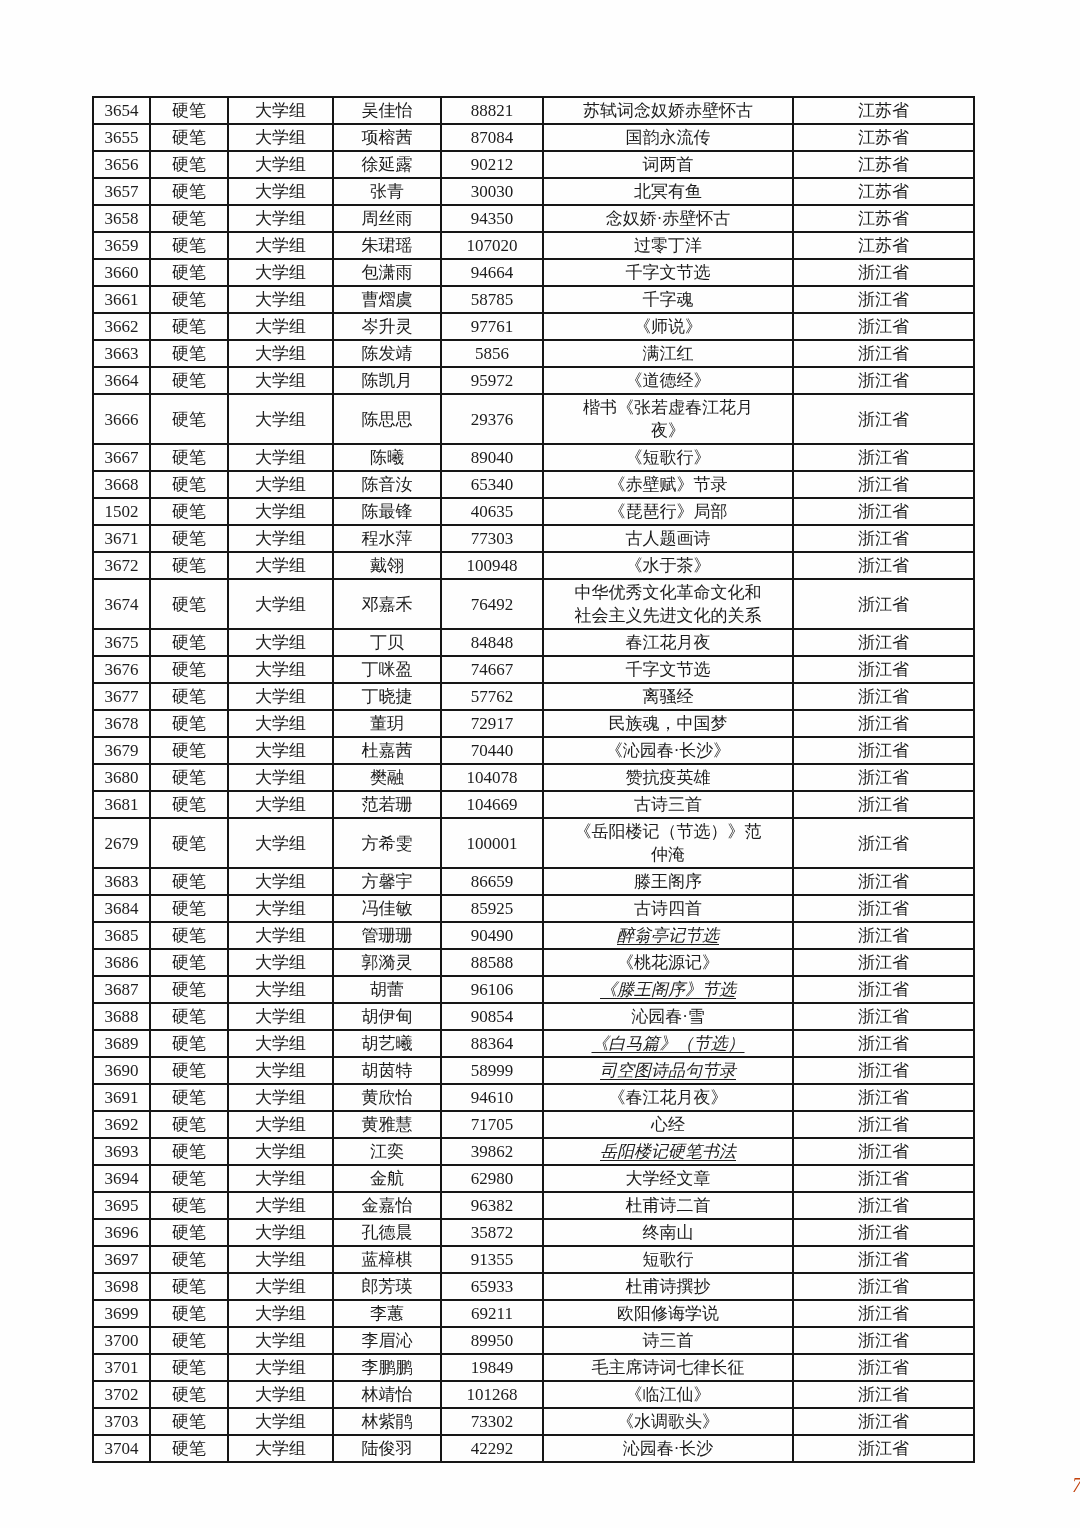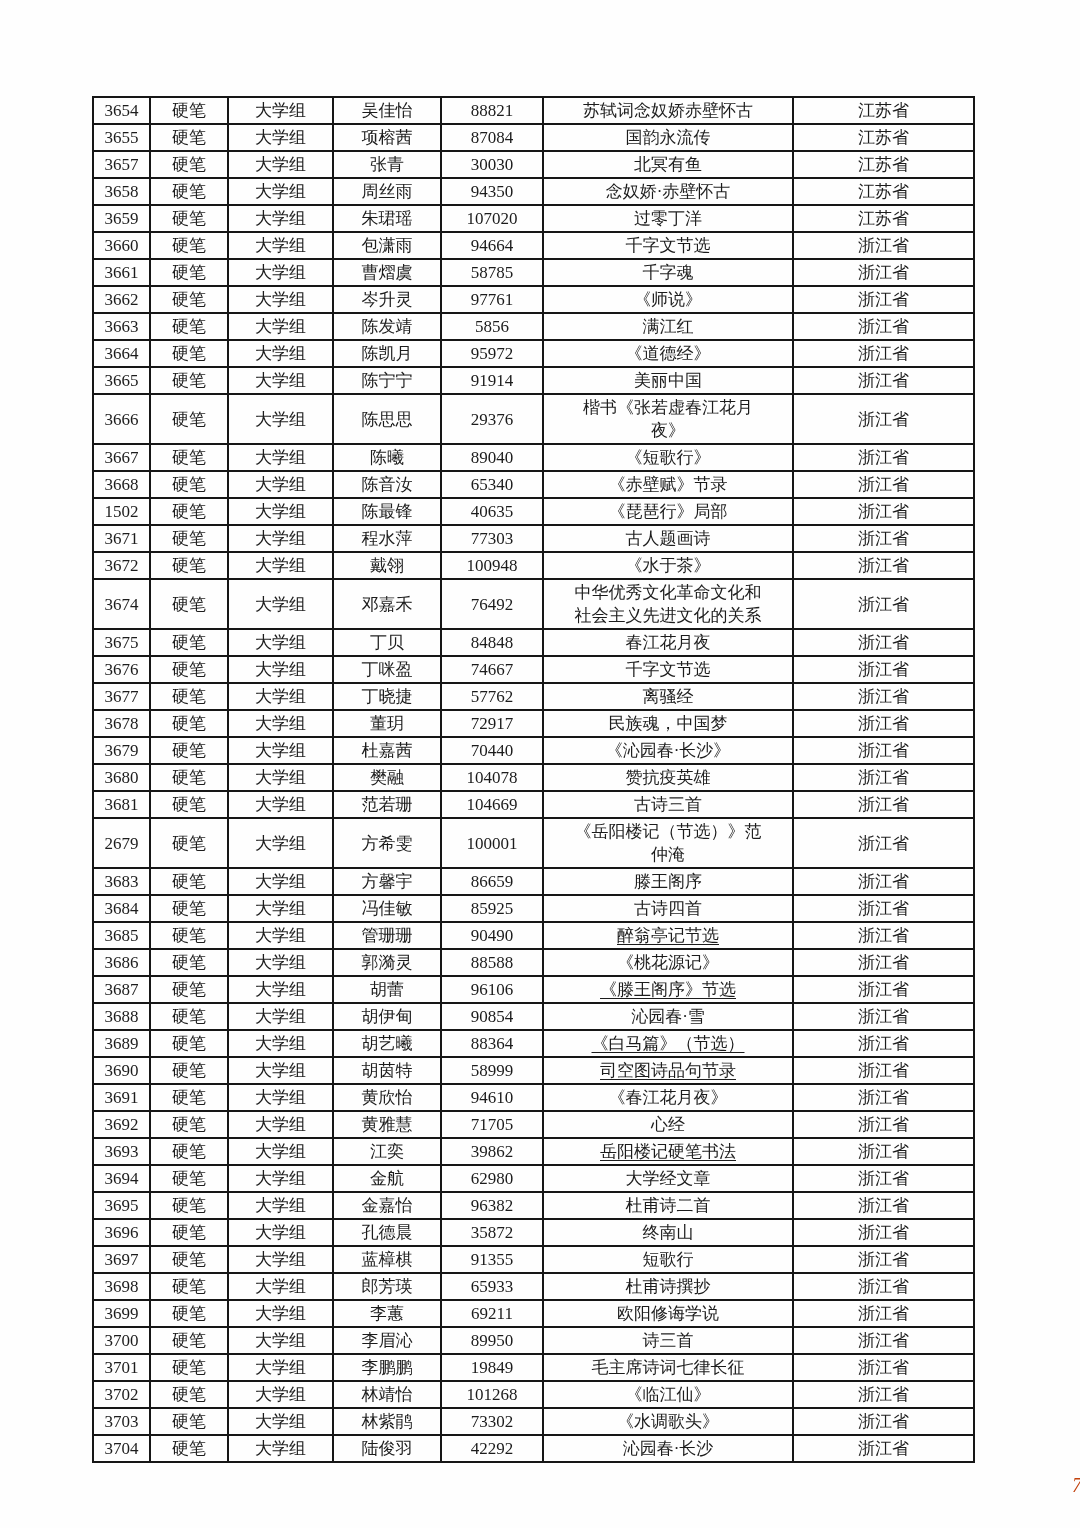--- a/index.html
+++ b/index.html
@@ -37,20 +37,21 @@
     vertical-align: middle;
   }
   td.col-work_title {
     text-align: left;
     padding-left: 6px;
     padding-right: 4px;
   }
   td.underlined {
     text-decoration: underline;
     text-underline-offset: 3px;
+    font-style: italic;
   }
   .page-number {
     position: absolute;
     left: 0;
     right: 0;
     top: 1474px;
     text-align: right;
     font-size: 20px;
     color: #c2410c;
     font-style: italic;
@@ -84,20 +85,29 @@
         <tr>
           <td class="col-serial">3655</td>
           <td class="col-pen_type">硬笔</td>
           <td class="col-group">大学组</td>
           <td class="col-name">项榕茜</td>
           <td class="col-entry_id">87084</td>
           <td class="col-work_title">国韵永流传</td>
           <td class="col-province">江苏省</td>
         </tr>
         <tr>
+          <td class="col-serial">3656</td>
+          <td class="col-pen_type">硬笔</td>
+          <td class="col-group">大学组</td>
+          <td class="col-name">徐延露</td>
+          <td class="col-entry_id">90212</td>
+          <td class="col-work_title">词两首</td>
+          <td class="col-province">江苏省</td>
+        </tr>
+        <tr>
           <td class="col-serial">3657</td>
           <td class="col-pen_type">硬笔</td>
           <td class="col-group">大学组</td>
           <td class="col-name">张青</td>
           <td class="col-entry_id">30030</td>
           <td class="col-work_title">北冥有鱼</td>
           <td class="col-province">江苏省</td>
         </tr>
         <tr>
           <td class="col-serial">3658</td>
@@ -153,29 +163,20 @@
           <td class="col-work_title">满江红</td>
           <td class="col-province">浙江省</td>
         </tr>
         <tr>
           <td class="col-serial">3664</td>
           <td class="col-pen_type">硬笔</td>
           <td class="col-group">大学组</td>
           <td class="col-name">陈凯月</td>
           <td class="col-entry_id">95972</td>
           <td class="col-work_title">《道德经》</td>
-          <td class="col-province">浙江省</td>
-        </tr>
-        <tr>
-          <td class="col-serial">3665</td>
-          <td class="col-pen_type">硬笔</td>
-          <td class="col-group">大学组</td>
-          <td class="col-name">陈宁宁</td>
-          <td class="col-entry_id">91914</td>
-          <td class="col-work_title">美丽中国</td>
           <td class="col-province">浙江省</td>
         </tr>
         <tr>
           <td class="col-serial">3666</td>
           <td class="col-pen_type">硬笔</td>
           <td class="col-group">大学组</td>
           <td class="col-name">陈思思</td>
           <td class="col-entry_id">29376</td>
           <td class="col-work_title">楷书《张若虚春江花月
 夜》</td>

